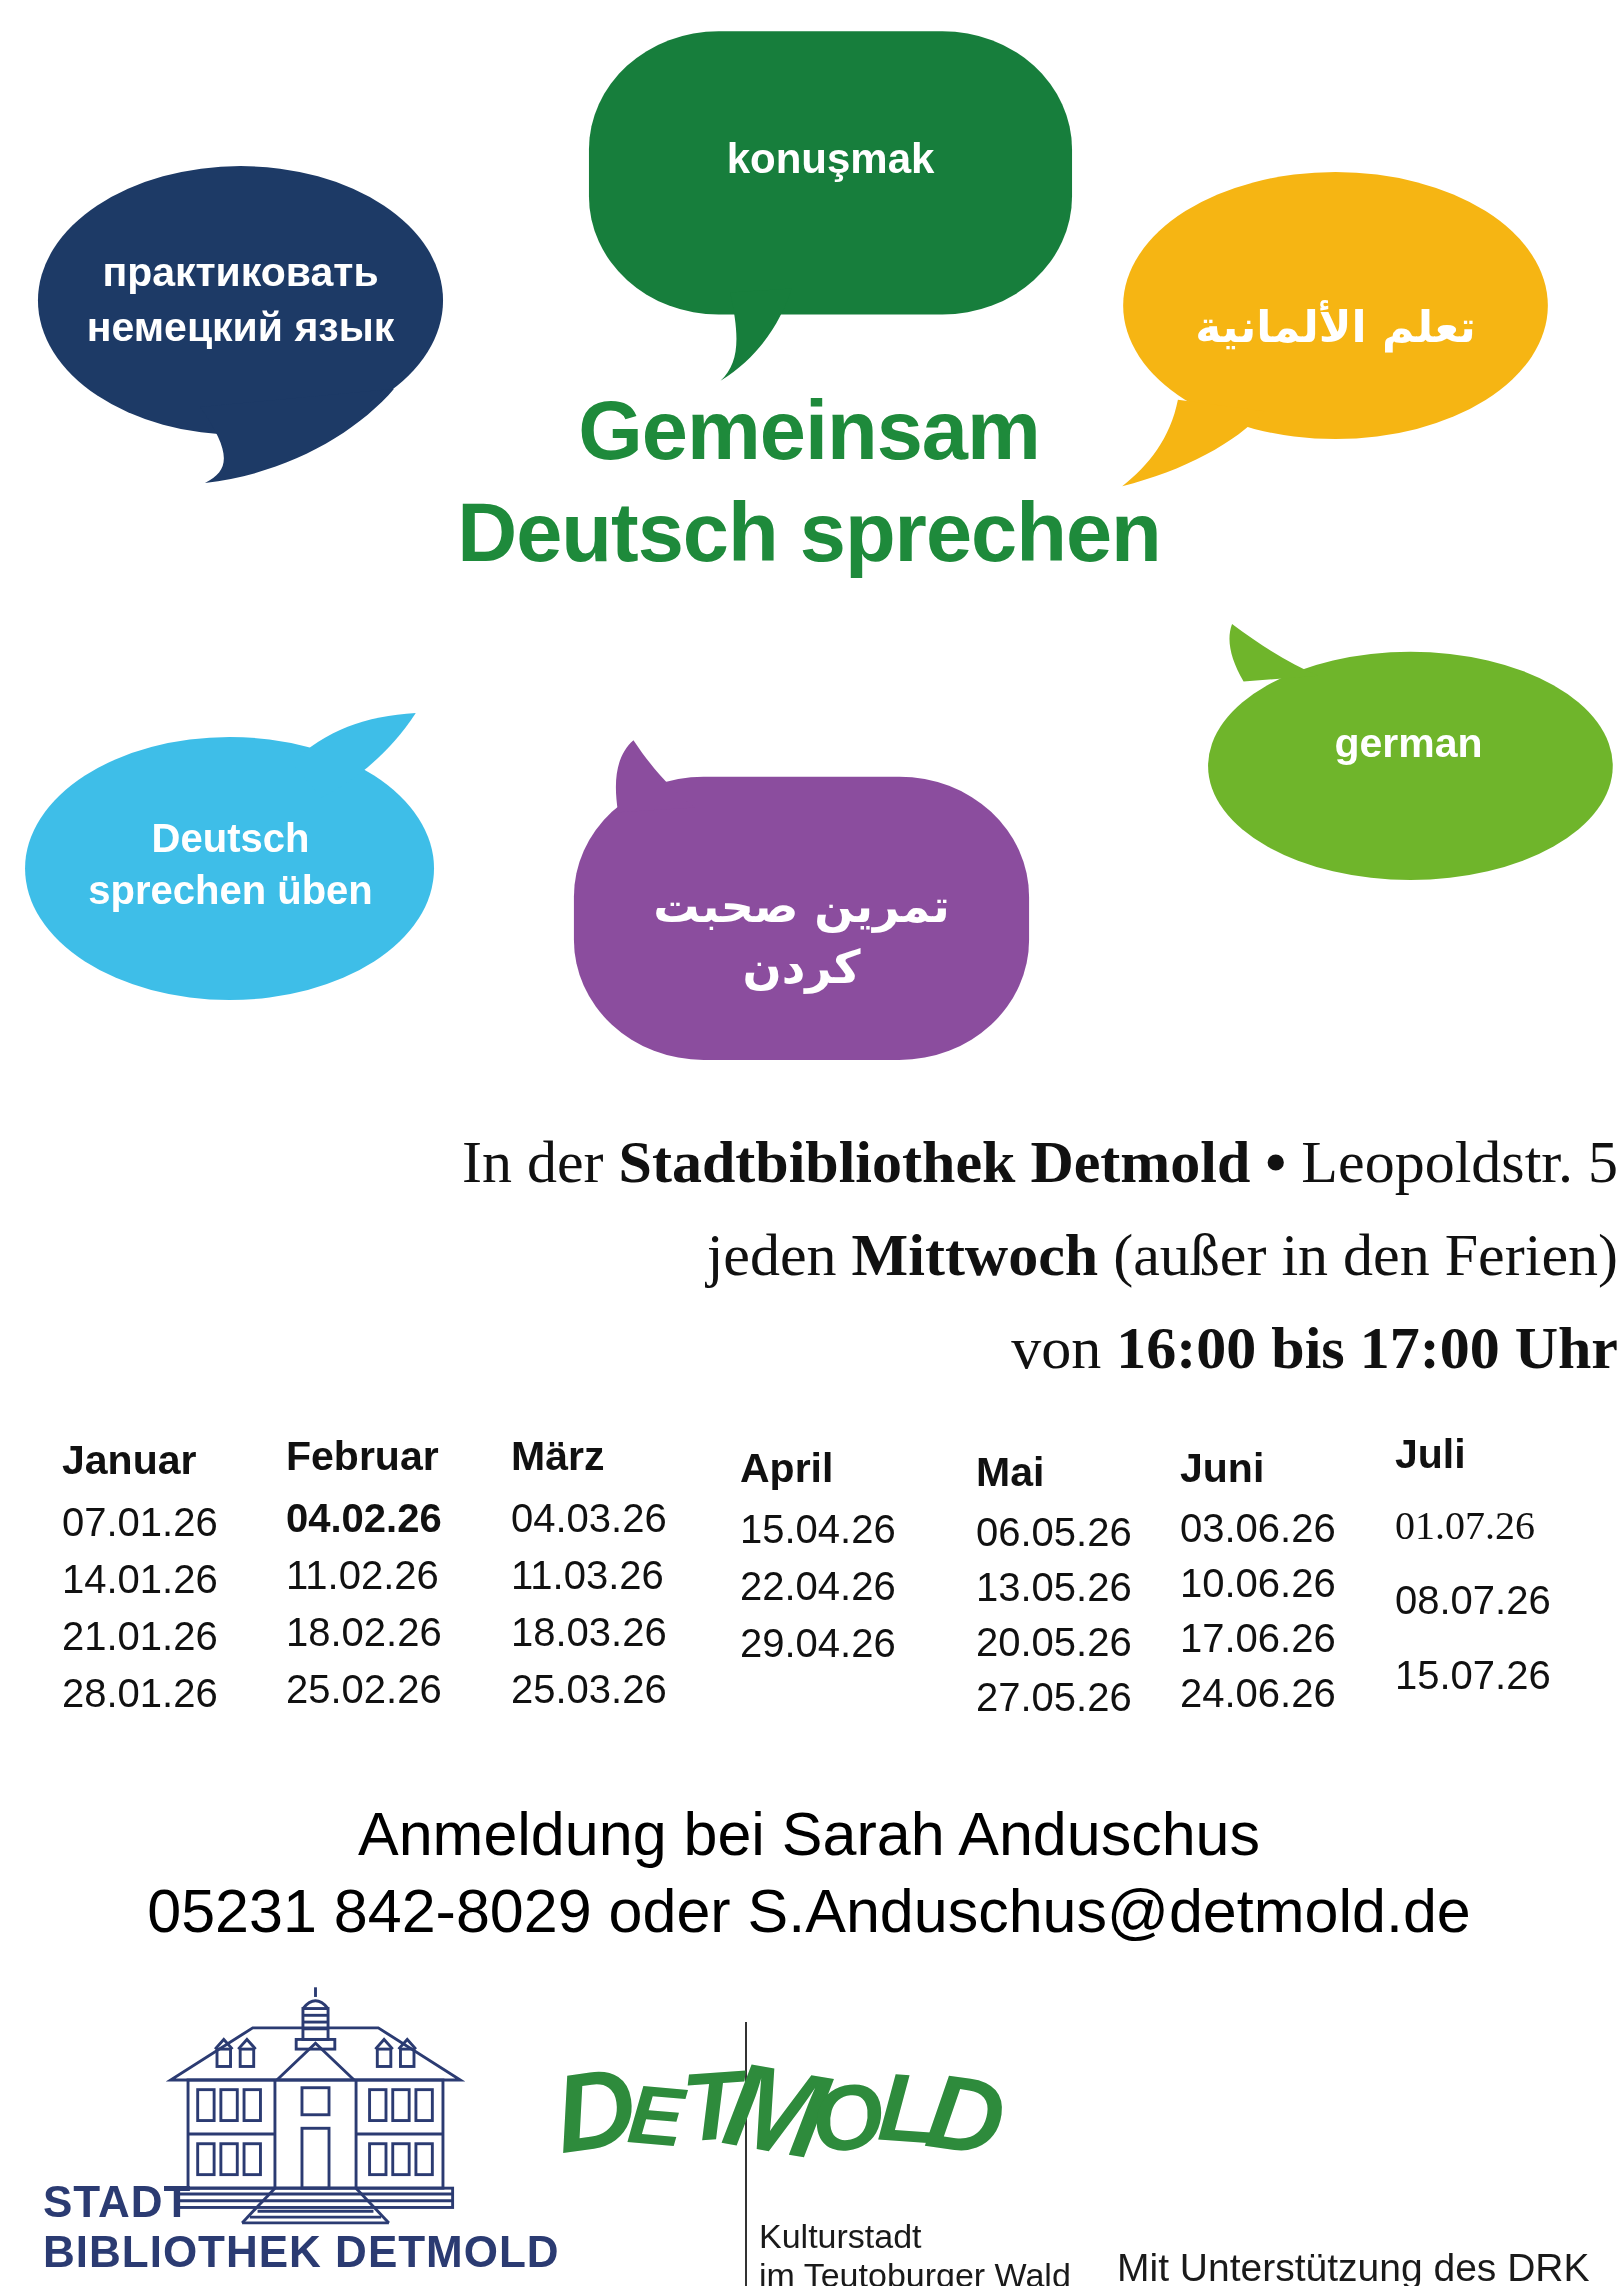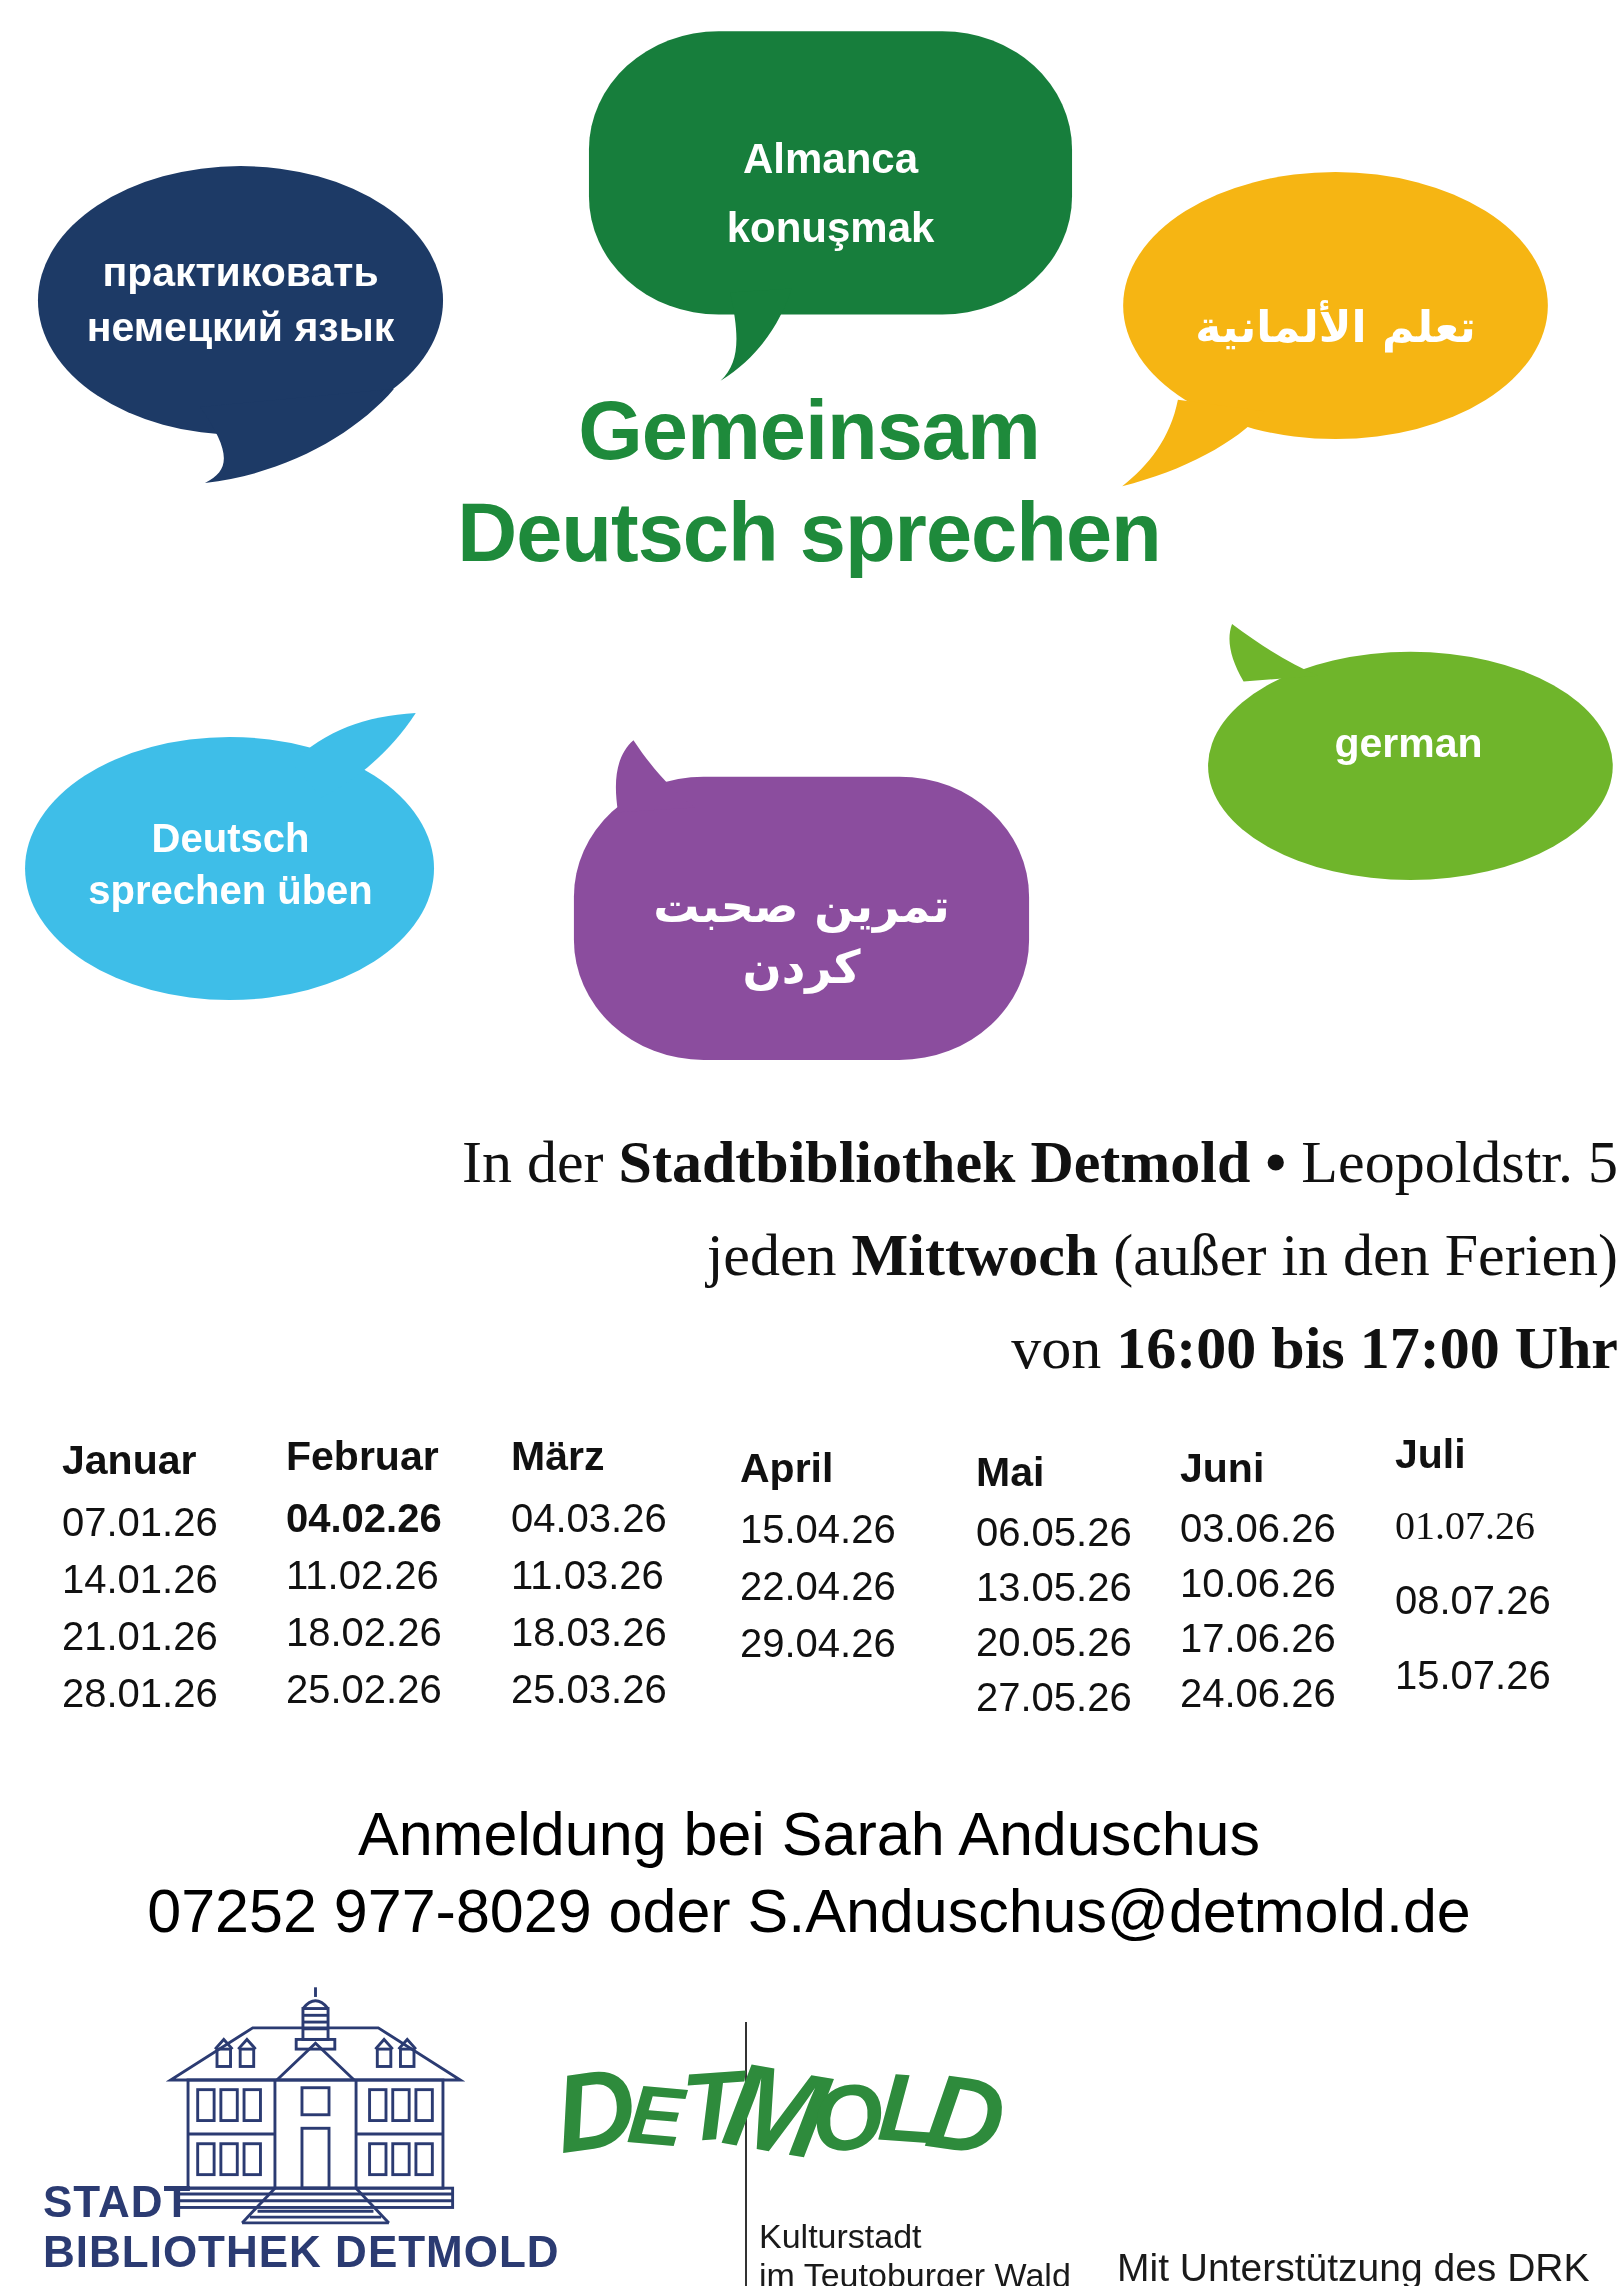--- a/index.html
+++ b/index.html
@@ -68,21 +68,20 @@
   </div>
 
   <div class="bubble b-turkish">
     <svg viewBox="0 0 505 365">
       <g fill="#177E3C">
         <rect x="1" y="0" width="503" height="295" rx="135" ry="123"></rect>
         <path d="M 148 272 C 158 318 158 345 138 364 C 180 338 202 300 212 268 Z"></path>
       </g>
     </svg>
     <div class="btxt">
-      <div>Almanca</div>
       <div>konuşmak</div>
     </div>
   </div>
 
   <div class="bubble b-arabic">
     <svg viewBox="0 0 444 332">
       <g fill="#F6B513">
         <ellipse cx="222" cy="140" rx="221" ry="139"></ellipse>
         <path d="M 58 238 C 50 278 28 306 0 328 C 64 312 118 283 148 250 Z"></path>
       </g>
@@ -186,21 +185,21 @@
       <div class="col" style="left: 1395px; top: -5.8px;">
         <div class="mname">Juli</div>
         <div class="d" style="line-height: 75px; font-family: Liberation Serif, serif;">01.07.26</div>
         <div class="d" style="line-height: 75px;">08.07.26</div>
         <div class="d" style="line-height: 75px;">15.07.26</div>
       </div>
     </div>
 
   <div class="contact">
     <div>Anmeldung bei Sarah Anduschus</div>
-    <div>07252 977-8029 oder S.Anduschus@detmold.de</div>
+    <div>05231 842-8029 oder S.Anduschus@detmold.de</div>
   </div>
 
   <svg class="building" viewBox="0 0 320 250" fill="none" stroke="#2B3B72" stroke-width="3">
     <line x1="160" y1="0" x2="160" y2="10"></line>
     <path d="M147 22 Q160 6 173 22"></path>
     <rect x="147" y="22" width="26" height="32"></rect>
     <line x1="147" y1="29" x2="173" y2="29"></line>
     <line x1="147" y1="36" x2="173" y2="36"></line>
     <line x1="147" y1="43" x2="173" y2="43"></line>
     <rect x="140" y="54" width="40" height="10"></rect>

